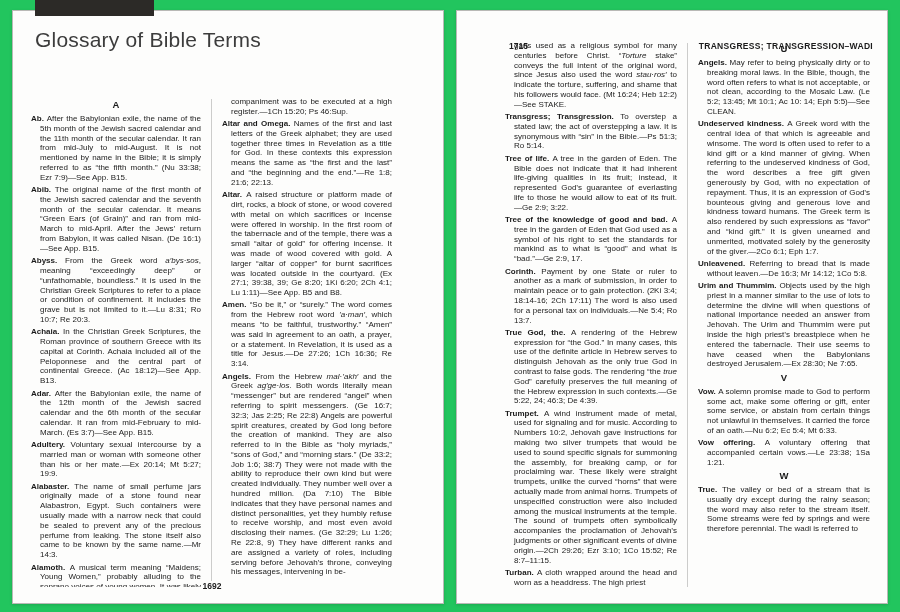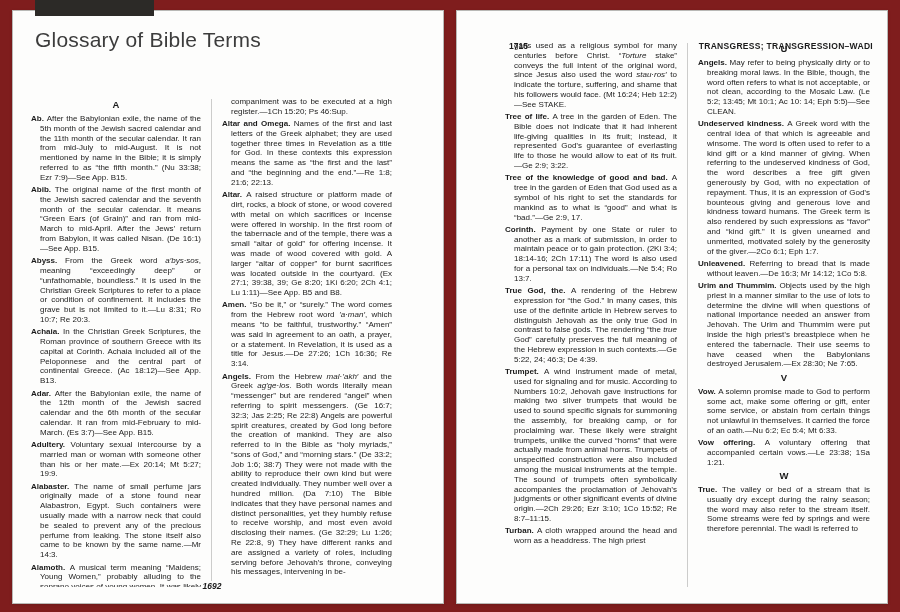--- a/index.html
+++ b/index.html
@@ -4,21 +4,21 @@
 <style>
   * { box-sizing: border-box; }
   html,body { margin:0; padding:0; }
   body {
     font-family: "Liberation Sans", sans-serif;
     background:#d8d8d8;
   }
   .screen {
     position:relative;
     width:900px; height:612px;
-    background:#7f1d1d;
+    background:#22c55e;
     overflow:hidden;
   }
   .page {
     position:absolute;
     top:10px;
     width:432px; height:594px;
     background:#fdfdfc;
     border:1px solid #b9b9b6;
     box-shadow:0 1px 3px rgba(0,0,0,.15);
   }
@@ -70,21 +70,20 @@
     color:#1b1b1b;
     margin:2px 0 4px 0;
   }
 
   .folio-bottom {
     position:absolute;
     bottom:12px; left:18px; width:362px;
     text-align:center;
     font-size:8.5px; font-weight:bold;
     color:#1b1b1b;
-    font-style:italic;
   }
 
   .page-header {
     position:absolute;
     top:14px; left:52px; right:14px;
     display:flex;
     justify-content:space-between;
     align-items:flex-end;
     font-size:8.5px;
     font-weight:bold;
@@ -125,20 +124,21 @@
   </div>
 
   <div class="page right">
     <div class="page-header">
       <span class="folio">1715</span>
       <span class="running-head">TRANSGRESS; TRANSGRESSION–WADI</span>
     </div>
     <div class="cols">
       <div class="col">
           <p class="entry cont"><span>gans used as a religious symbol for many centuries before Christ. “</span><i>Torture</i><span> stake” conveys the full intent of the original word, since Jesus also used the word </span><i>stau·ros′</i><span> to indicate the torture, suffering, and shame that his followers would face. (Mt 16:24; Heb 12:2)—See STAKE.</span></p>
+          <p class="entry"><b class="term">Transgress; Transgression. </b><span>To overstep a stated law; the act of overstepping a law. It is synonymous with “sin” in the Bible.—Ps 51:3; Ro 5:14.</span></p>
           <p class="entry"><b class="term">Tree of life. </b><span>A tree in the garden of Eden. The Bible does not indicate that it had inherent life-giving qualities in its fruit; instead, it represented God’s guarantee of everlasting life to those he would allow to eat of its fruit. —Ge 2:9; 3:22.</span></p>
           <p class="entry"><b class="term">Tree of the knowledge of good and bad. </b><span>A tree in the garden of Eden that God used as a symbol of his right to set the standards for mankind as to what is “good” and what is “bad.”—Ge 2:9, 17.</span></p>
           <p class="entry"><b class="term">Corinth. </b><span>Payment by one State or ruler to another as a mark of submission, in order to maintain peace or to gain protection. (2Ki 3:4; 18:14-16; 2Ch 17:11) The word is also used for a personal tax on individuals.—Ne 5:4; Ro 13:7.</span></p>
           <p class="entry"><b class="term">True God, the. </b><span>A rendering of the Hebrew expression for “the God.” In many cases, this use of the definite article in Hebrew serves to distinguish Jehovah as the only true God in contrast to false gods. The rendering “the </span><i>true</i><span> God” carefully preserves the full meaning of the Hebrew expression in such contexts.—Ge 5:22, 24; 46:3; De 4:39.</span></p>
           <p class="entry"><b class="term">Trumpet. </b><span>A wind instrument made of metal, used for signaling and for music. According to Numbers 10:2, Jehovah gave instructions for making two silver trumpets that would be used to sound specific signals for summoning the assembly, for breaking camp, or for proclaiming war. These likely were straight trumpets, unlike the curved “horns” that were actually made from animal horns. Trumpets of unspecified construction were also included among the musical instruments at the temple. The sound of trumpets often symbolically accompanies the proclamation of Jehovah’s judgments or other significant events of divine origin.—2Ch 29:26; Ezr 3:10; 1Co 15:52; Re 8:7–11:15.</span></p>
           <p class="entry"><b class="term">Turban. </b><span>A cloth wrapped around the head and worn as a headdress. The high priest</span></p>
         </div>
       <div class="col-divider"></div>
       <div class="col">
           <div class="sect-head">U</div>

